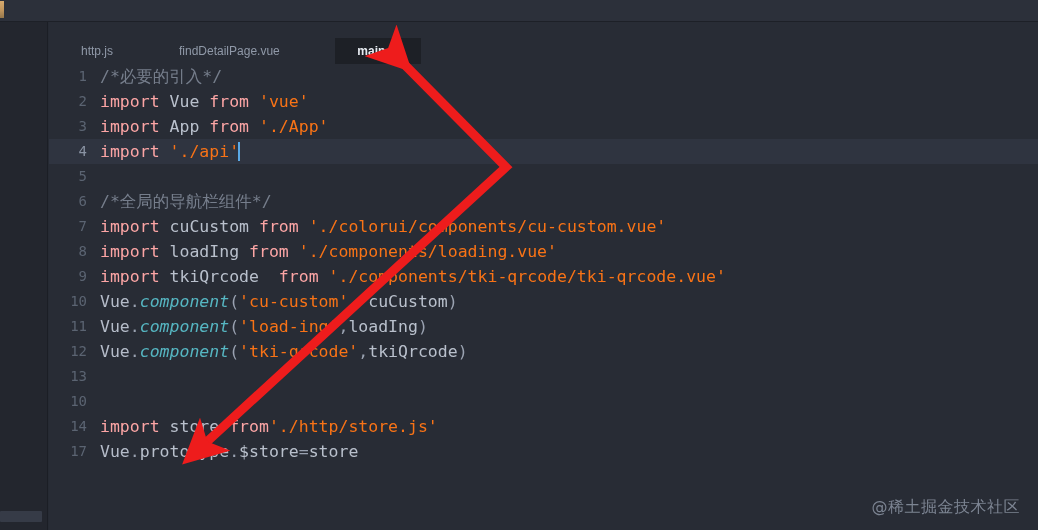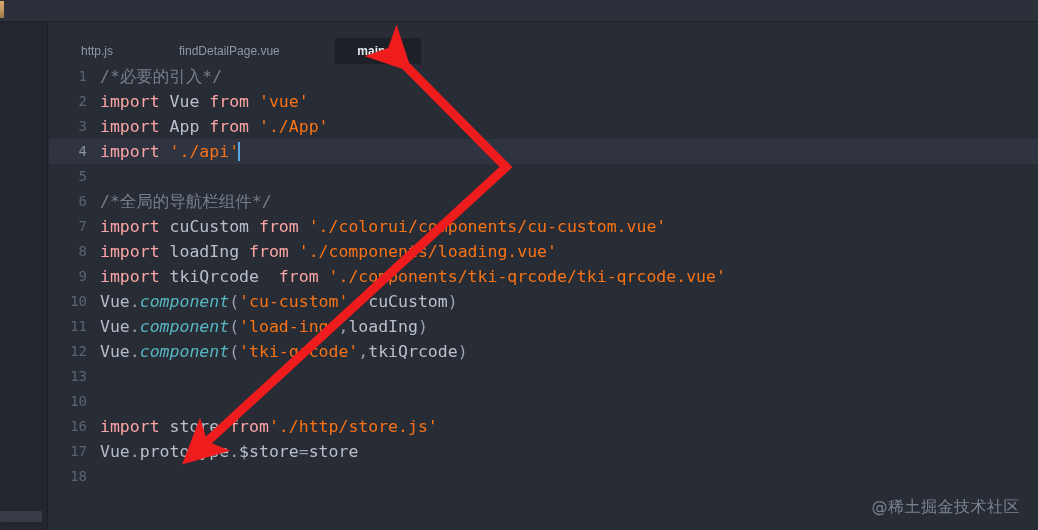--- a/index.html
+++ b/index.html
@@ -206,23 +206,22 @@
         <div class="line"><span class="gutter">5</span><span class="content"></span></div>
         <div class="line"><span class="gutter">6</span><span class="content"><span class="cmt">/*全局的导航栏组件*/</span></span></div>
         <div class="line"><span class="gutter">7</span><span class="content"><span class="k">import</span><span class="id"> cuCustom </span><span class="k">from</span><span class="id"> </span><span class="str">'./colorui/components/cu-custom.vue'</span></span></div>
         <div class="line"><span class="gutter">8</span><span class="content"><span class="k">import</span><span class="id"> loadIng </span><span class="k">from</span><span class="id"> </span><span class="str">'./components/loading.vue'</span></span></div>
         <div class="line"><span class="gutter">9</span><span class="content"><span class="k">import</span><span class="id"> tkiQrcode  </span><span class="k">from</span><span class="id"> </span><span class="str">'./components/tki-qrcode/tki-qrcode.vue'</span></span></div>
         <div class="line"><span class="gutter">10</span><span class="content"><span class="obj">Vue</span><span class="pun">.</span><span class="fn">component</span><span class="pun">(</span><span class="str">'cu-custom'</span><span class="pun">, </span><span class="id">cuCustom</span><span class="pun">)</span></span></div>
         <div class="line"><span class="gutter">11</span><span class="content"><span class="obj">Vue</span><span class="pun">.</span><span class="fn">component</span><span class="pun">(</span><span class="str">'load-ing'</span><span class="pun">,</span><span class="id">loadIng</span><span class="pun">)</span></span></div>
         <div class="line"><span class="gutter">12</span><span class="content"><span class="obj">Vue</span><span class="pun">.</span><span class="fn">component</span><span class="pun">(</span><span class="str">'tki-qrcode'</span><span class="pun">,</span><span class="id">tkiQrcode</span><span class="pun">)</span></span></div>
         <div class="line"><span class="gutter">13</span><span class="content"></span></div>
         <div class="line"><span class="gutter">10</span><span class="content"></span></div>
-        <div class="line"><span class="gutter">16</span><span class="content"><span class="k">import</span><span class="id"> store </span><span class="k">from</span><span class="str">'./http/store.js'</span></span></div>
+        <div class="line"><span class="gutter">14</span><span class="content"><span class="k">import</span><span class="id"> store </span><span class="k">from</span><span class="str">'./http/store.js'</span></span></div>
         <div class="line"><span class="gutter">17</span><span class="content"><span class="obj">Vue</span><span class="pun">.</span><span class="id">prototype</span><span class="pun">.</span><span class="id">$store</span><span class="op">=</span><span class="id">store</span></span></div>
-        <div class="line"><span class="gutter">18</span><span class="content"></span></div>
       </div>
   </div>
 
   <svg class="arrow-layer" width="1038" height="530" viewBox="0 0 1038 530">
     <defs>
       <marker id="ah" markerWidth="5" markerHeight="5" refX="2.6" refY="2.5" orient="auto" markerUnits="strokeWidth">
         <path d="M0,0 L5,2.5 L0,5 L1.2,2.5 Z" fill="#ee1c1c"></path>
       </marker>
     </defs>
     <polyline id="arrow-path" fill="none" stroke="#ee1c1c" stroke-width="9" stroke-linejoin="miter" stroke-linecap="butt" marker-start="url(#ah)" marker-end="url(#ah)" points="397,57 506,167 198,450"></polyline>

